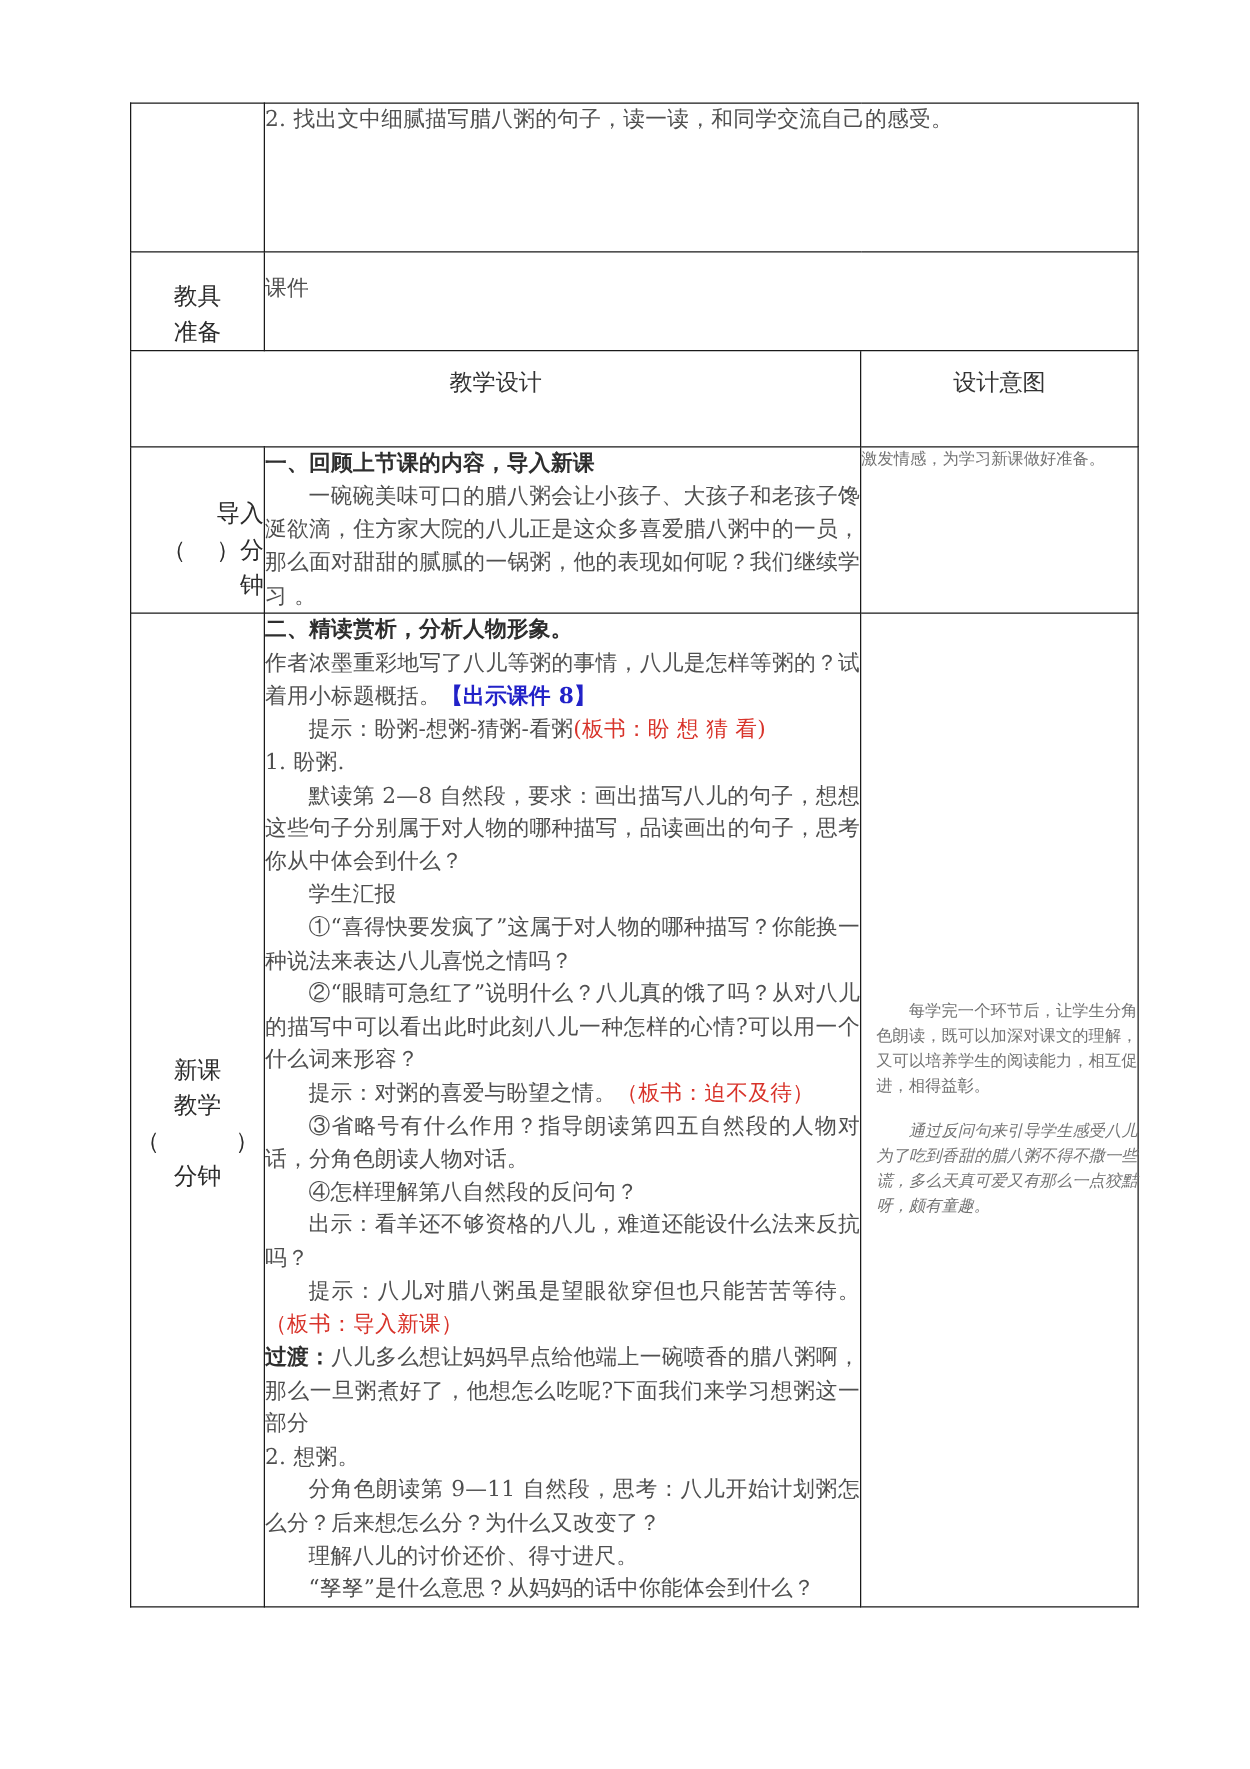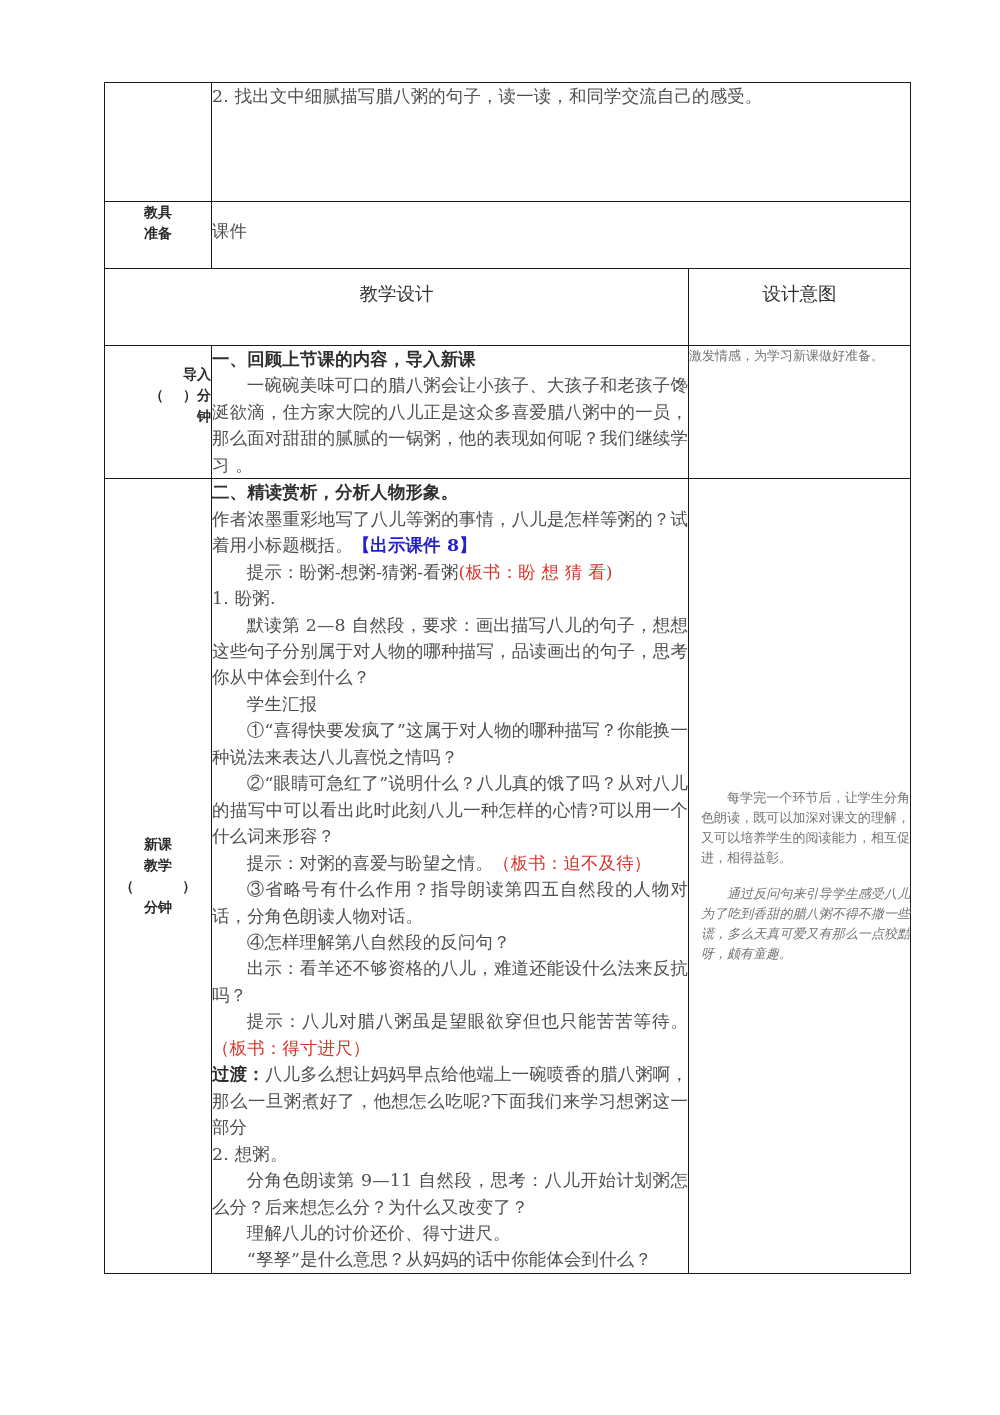--- a/index.html
+++ b/index.html
@@ -45,25 +45,26 @@
 
   
   .body-text {
     font-size: 17.4px;
     line-height: 1.52;
     color: #4f4f4f;
     text-align: justify;
     letter-spacing: 0.2px;
   }
   .label-text {
-    font-size: 14px;
+    font-size: 19px;
     line-height: 1.5;
     color: #2b2b2b;
     text-align: center;
-    font-weight: bold;
+    font-weight: normal;
+    margin-top: 21px;
   }
   .label-text .lbl-line { display: block; white-space: pre; }
   .center-head {
     text-align: center;
     font-size: 18.5px;
     color: #333333;
     font-weight: normal;
   }
   .indent { text-indent: 2em; display: block; }
   .noindent { display: block; }
@@ -157,21 +158,21 @@
             <span class="indent"><span>提示：盼粥-想粥-猜粥-看粥</span><span class="red">(板书：盼   想   猜   看)</span></span>
             <span class="noindent">1. 盼粥.</span>
             <span class="indent">默读第 2—8 自然段，要求：画出描写八儿的句子，想想这些句子分别属于对人物的哪种描写，品读画出的句子，思考你从中体会到什么？</span>
             <span class="indent">学生汇报</span>
             <span class="indent">①“喜得快要发疯了”这属于对人物的哪种描写？你能换一种说法来表达八儿喜悦之情吗？</span>
             <span class="indent">②“眼睛可急红了”说明什么？八儿真的饿了吗？从对八儿的描写中可以看出此时此刻八儿一种怎样的心情?可以用一个什么词来形容？</span>
             <span class="indent"><span>提示：对粥的喜爱与盼望之情。</span><span class="red">（板书：迫不及待）</span></span>
             <span class="indent">③省略号有什么作用？指导朗读第四五自然段的人物对话，分角色朗读人物对话。</span>
             <span class="indent">④怎样理解第八自然段的反问句？</span>
             <span class="indent">出示：看羊还不够资格的八儿，难道还能设什么法来反抗吗？</span>
-            <span class="indent"><span>提示：八儿对腊八粥虽是望眼欲穿但也只能苦苦等待。</span><span class="red">（板书：得寸进尺）</span></span>
+            <span class="indent"><span>提示：八儿对腊八粥虽是望眼欲穿但也只能苦苦等待。</span><span class="red">（板书：导入新课）</span></span>
             <span class="noindent"><span class="bold">过渡：</span><span>八儿多么想让妈妈早点给他端上一碗喷香的腊八粥啊，那么一旦粥煮好了，他想怎么吃呢?下面我们来学习想粥这一部分</span></span>
             <span class="noindent">2. 想粥。</span>
             <span class="indent">分角色朗读第 9—11 自然段，思考：八儿开始计划粥怎么分？后来想怎么分？为什么又改变了？</span>
             <span class="indent">理解八儿的讨价还价、得寸进尺。</span>
             <span class="indent">“孥孥”是什么意思？从妈妈的话中你能体会到什么？</span>
           </div>
         </td>
         <td class="pad-int" style="vertical-align:middle;padding-left:12px;">
           <div class="green">
             <span class="indent">每学完一个环节后，让学生分角色朗读，既可以加深对课文的理解，又可以培养学生的阅读能力，相互促进，相得益彰。</span>

